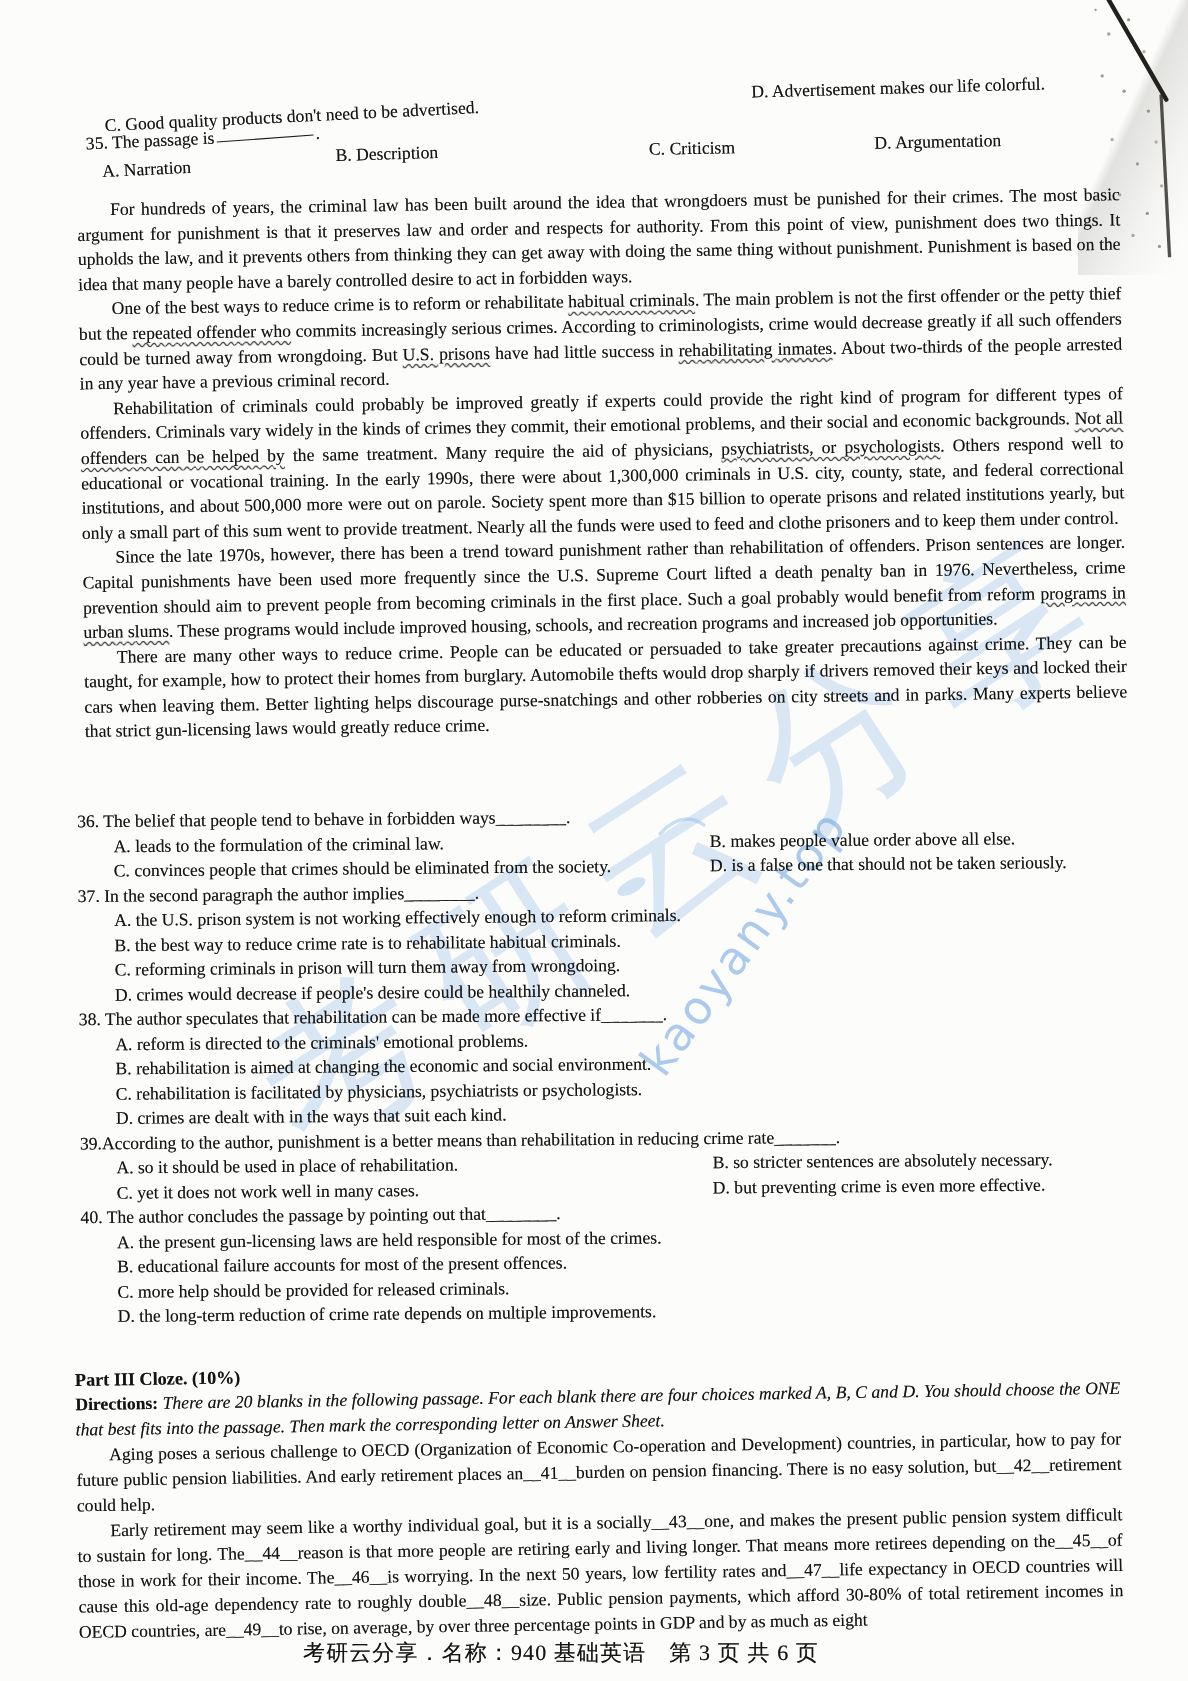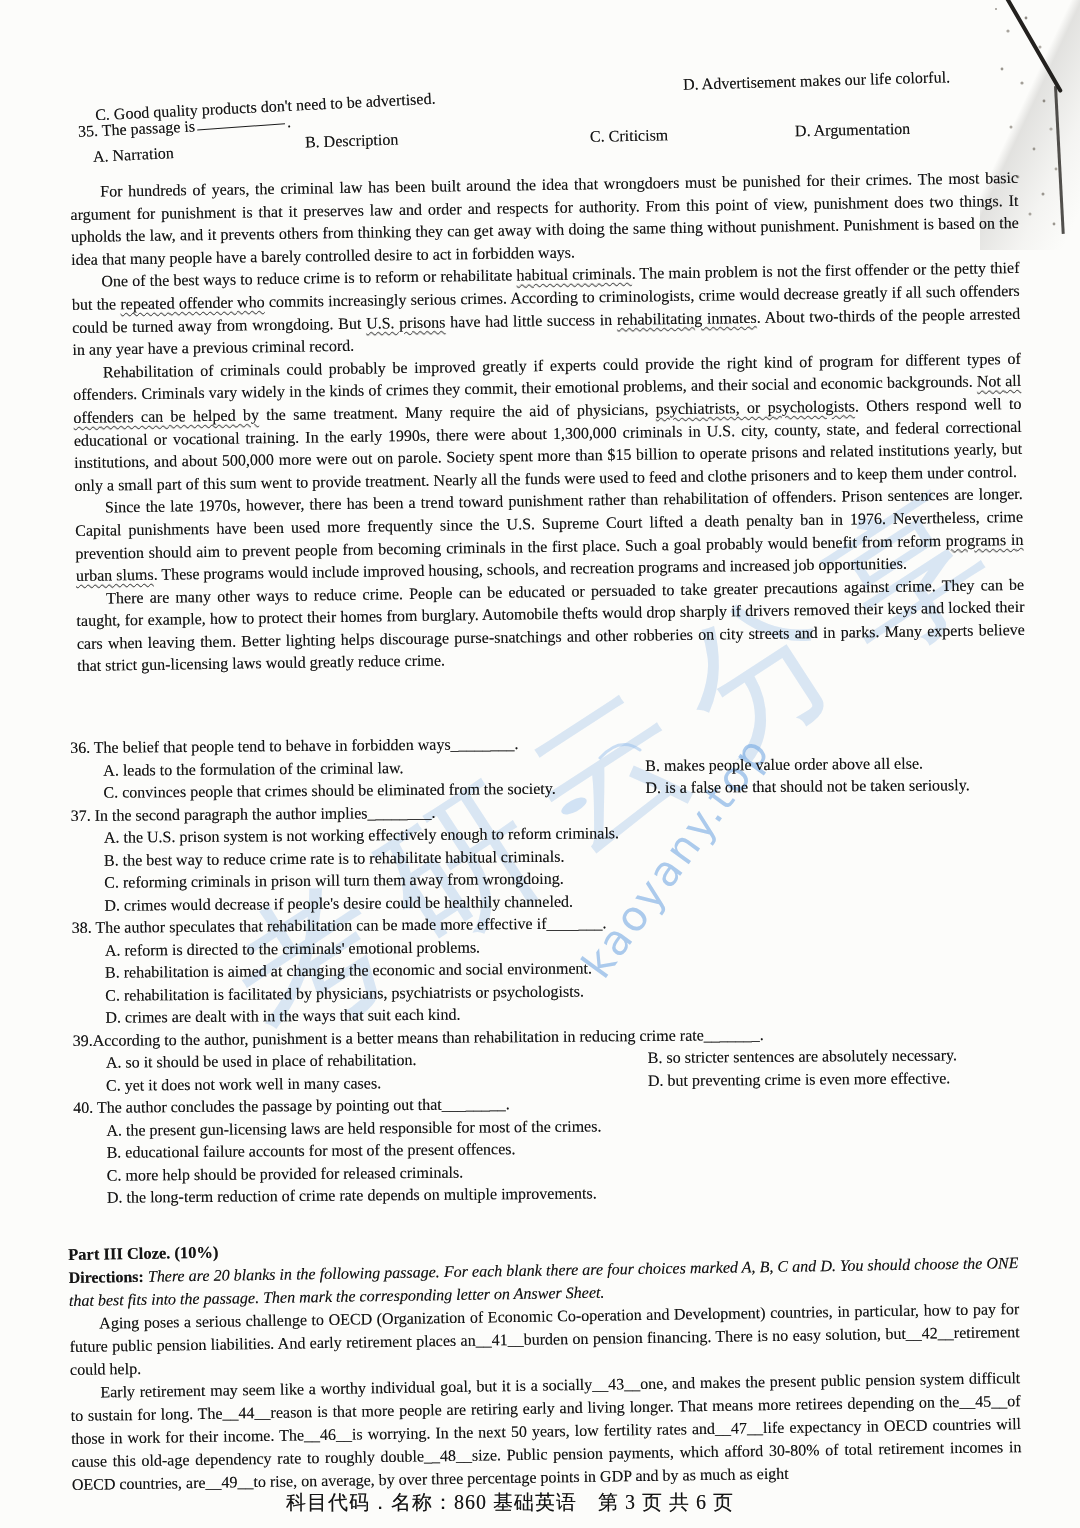--- a/index.html
+++ b/index.html
@@ -201,16 +201,16 @@
     <p class="heading">Part III Cloze. (10%)</p>
     <p class="directions">
       <span class="dir-label">Directions:</span>
       <i>There are 20 blanks in the following passage. For each blank there are four choices marked A, B, C and D. You should choose the ONE that best fits into the passage. Then mark the corresponding letter on Answer Sheet.</i>
     </p>
     <p class="cloze-p">Aging poses a serious challenge to OECD (Organization of Economic Co-operation and Development) countries, in particular, how to pay for future public pension liabilities. And early retirement places an__41__burden on pension financing. There is no easy solution, but__42__retirement could help.</p>
     <p class="cloze-p">Early retirement may seem like a worthy individual goal, but it is a socially__43__one, and makes the present public pension system difficult to sustain for long. The__44__reason is that more people are retiring early and living longer. That means more retirees depending on the__45__of those in work for their income. The__46__is worrying. In the next 50 years, low fertility rates and__47__life expectancy in OECD countries will cause this old-age dependency rate to roughly double__48__size. Public pension payments, which afford 30-80% of total retirement incomes in OECD countries, are__49__to rise, on average, by over three percentage points in GDP and by as much as eight</p>
   </div>
 
   <div class="footer ink">
-    <span>科目代码．</span><span>名称：</span><span>860 基础英语</span>　<span>第 3 页 共 6 页</span>
+    <span>考研云分享．</span><span>名称：</span><span>940 基础英语</span>　<span>第 3 页 共 6 页</span>
   </div>
 
 </div>
 
 </body></html>

